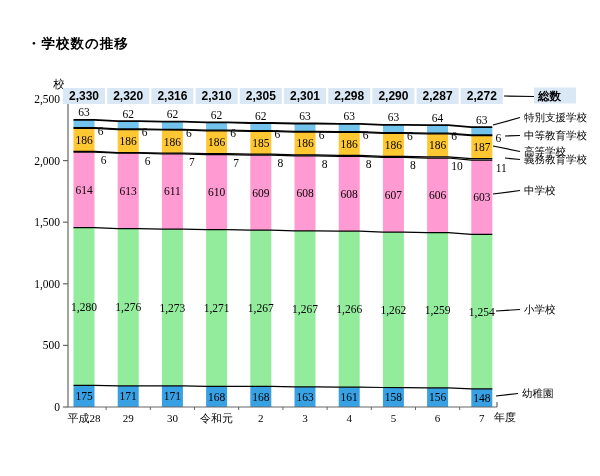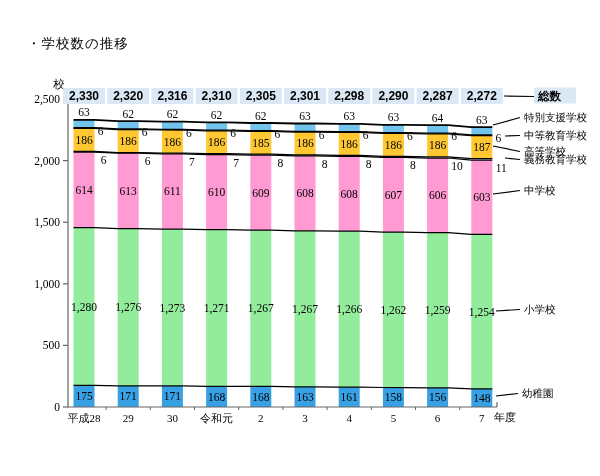--- a/index.html
+++ b/index.html
@@ -3,21 +3,21 @@
 <meta charset="utf-8">
 <style>
   html,body{margin:0;padding:0;background:#ffffff;}
   .canvas{
     position:relative;width:600px;height:476px;background:#ffffff;overflow:hidden;
     font-family:"Liberation Serif","DejaVu Serif",serif;color:#000;
   }
   .chart-title{
     position:absolute;left:27px;top:35px;
     font-family:"Liberation Sans","DejaVu Sans",sans-serif;
-    font-weight:normal;font-size:13.5px;letter-spacing:1px;white-space:nowrap;
+    font-weight:bold;font-size:13.5px;letter-spacing:1px;white-space:nowrap;
   }
   svg{position:absolute;left:0;top:0;}
   text{font-family:"Liberation Serif","DejaVu Serif",serif;}
   .sans{font-family:"Liberation Sans","DejaVu Sans",sans-serif;}
 </style>
 </head>
 <body>
 
 <div class="canvas">
   <div class="chart-title">・学校数の推移</div>

